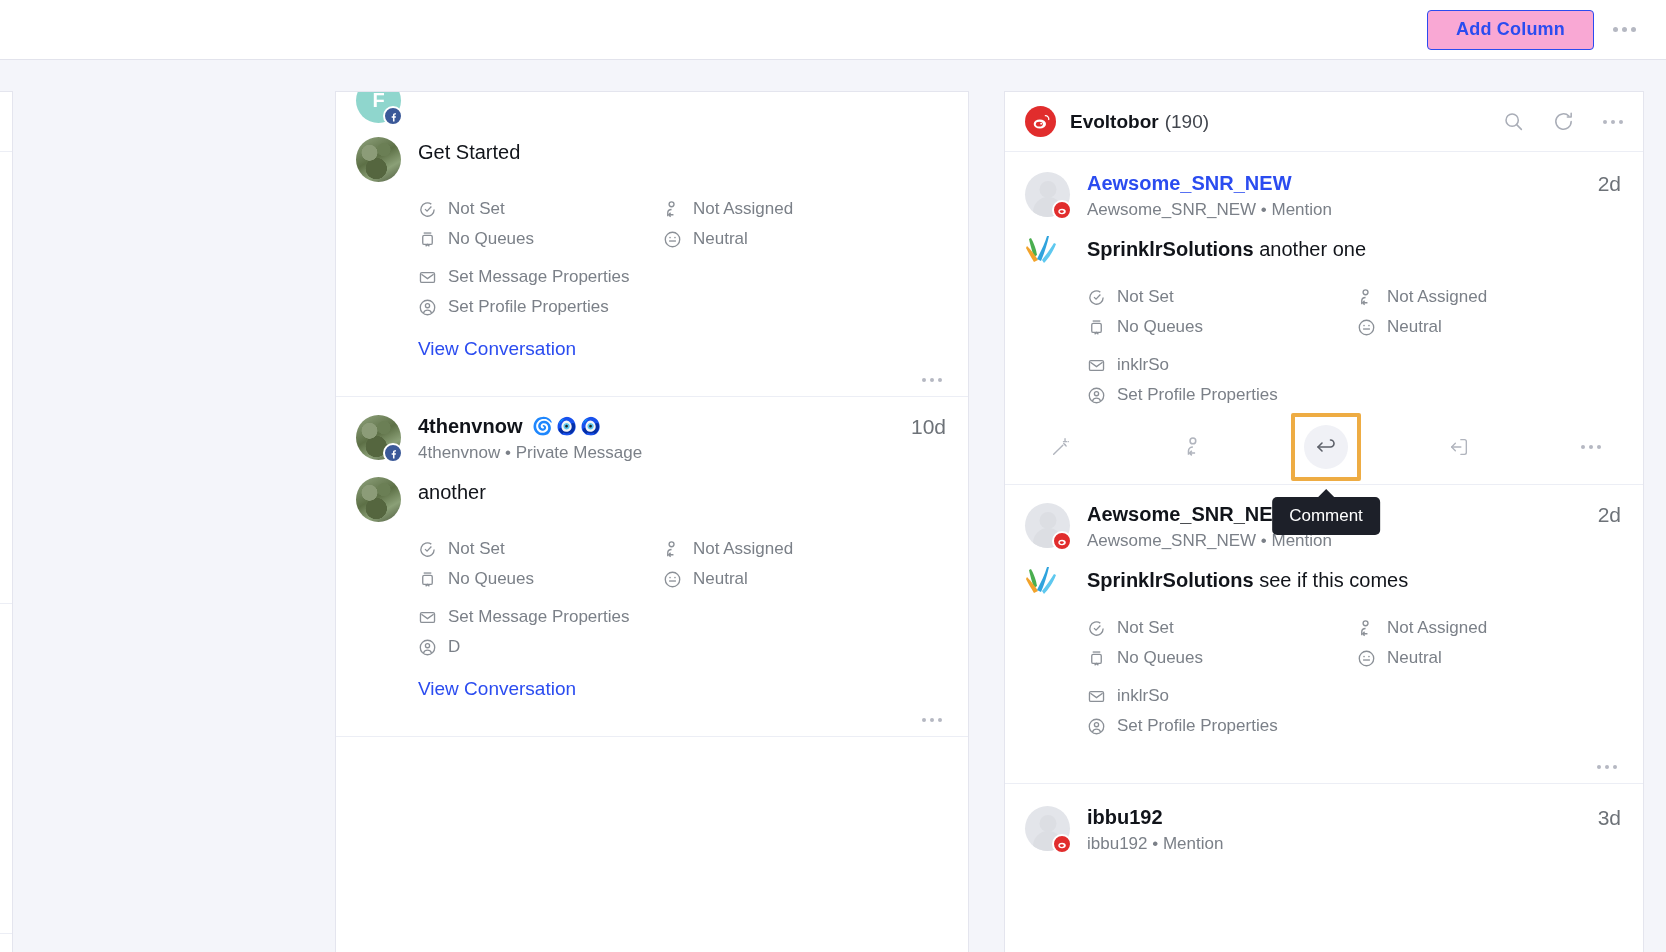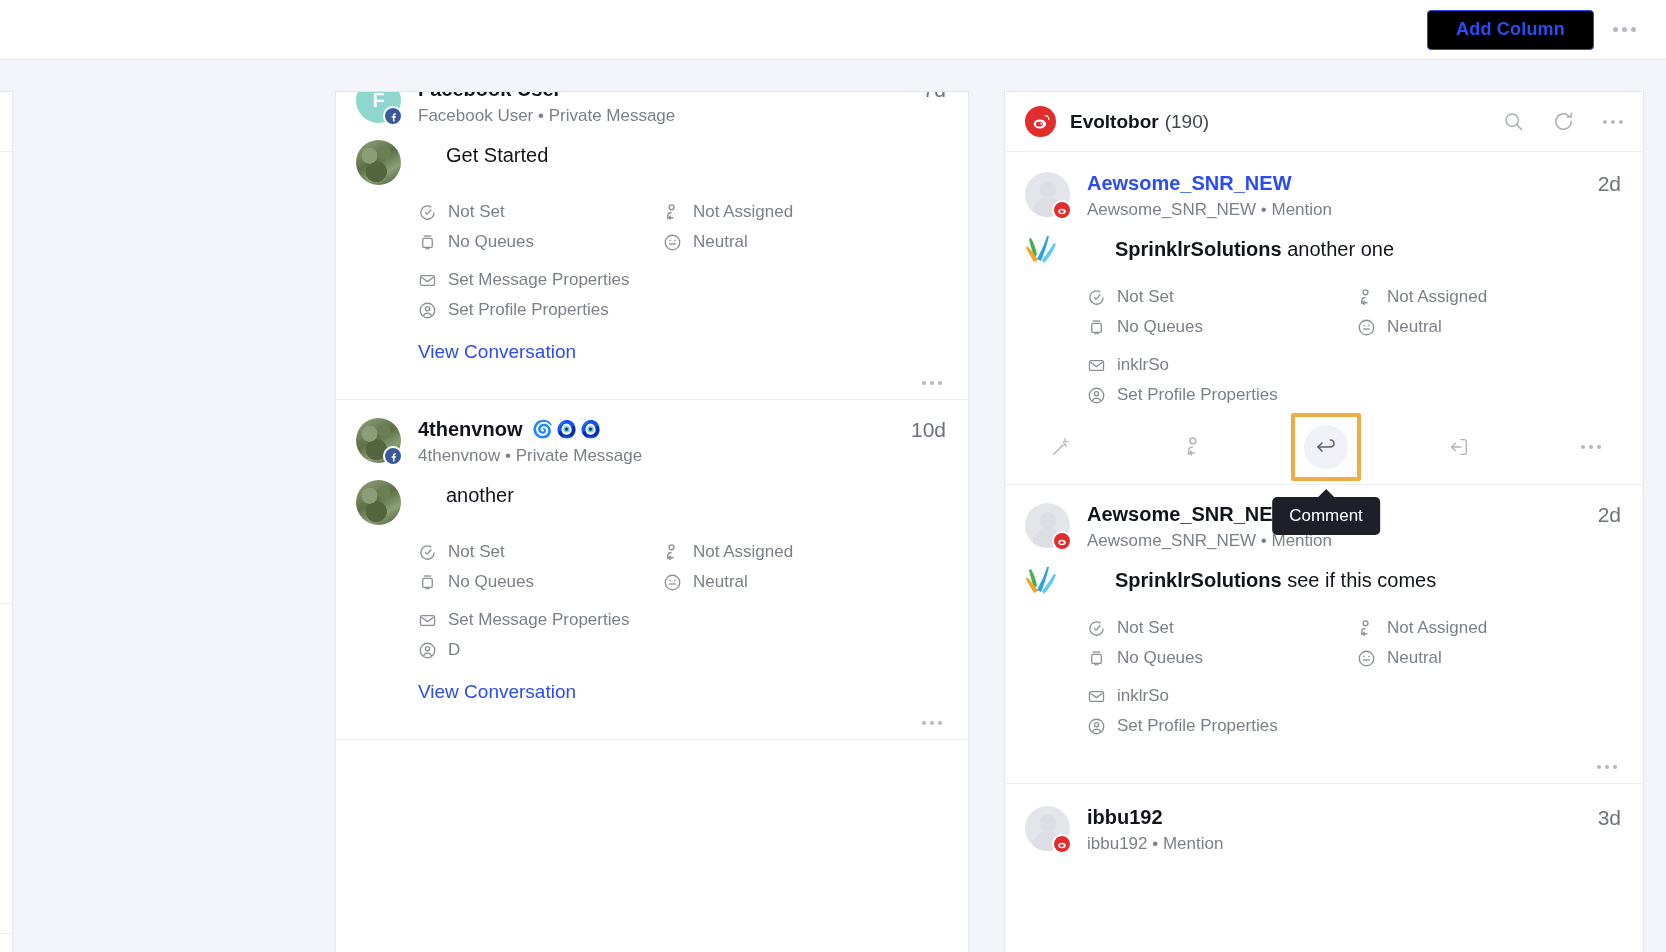--- a/index.html
+++ b/index.html
@@ -15,21 +15,21 @@
   .toolbar {
     position: absolute; left: 0; top: 0; width: 1666px; height: 59px;
     background: #ffffff;
     display: flex; align-items: center; justify-content: flex-end;
     padding-right: 20px;
   }
   .add-column-btn {
     height: 40px; min-width: 167px;
     border: 1.5px solid #2b4cf0;
     border-radius: 4px;
-    background: #000000;
+    background: #f9a8d4;
     color: #2b4cf0;
     font-size: 18px; font-weight: bold;
     letter-spacing: .2px;
     display: flex; align-items: center; justify-content: center;
     cursor: pointer;
     padding: 0 22px;
     margin-left: 9px;
   }
   .toolbar-more {
     width: 44px; height: 40px;
@@ -139,21 +139,21 @@
   .card-name.link { color: #2b4cf0; }
   .card-emojis { margin-left: 10px; font-size: 17px; letter-spacing: 3px; line-height: 24px; }
   .card-time {
     margin-left: auto; padding-left: 16px;
     font-size: 21px; color: #6d7278; white-space: nowrap;
   }
   .card-sub {
     font-size: 17px; color: #7b8088; margin-top: 4px; white-space: nowrap;
   }
 
-  .msg-row { display:flex; margin-top: 14px; gap: 28px; }
+  .msg-row { display:flex; margin-top: 14px; }
   .msg-ava { width:46px; flex:0 0 46px; margin-right:16px; display:flex; align-items:flex-start; }
   .msg-ava .avatar { width:45px; height:45px; }
   .msg-text { font-size:20px; color:#11141a; font-weight:normal; padding-top:4px; }
   .msg-text b { font-weight: bold; }
 
   .sprinklr-logo { width:46px; height:36px; flex:0 0 46px; margin-right:16px; position:relative; }
 
   .meta { margin-top: 12px; }
   .meta-grid { display:flex; }
   .meta-col { width: 245px; }
@@ -250,27 +250,20 @@
 
         <div class="card" style="padding-top:0; margin-top:-14px">
           <div class="card-top">
             <div class="avatar-wrap">
               <div class="avatar teal">F</div>
               <span class="mini-badge mini-fb">
                 <svg width="11" height="11" viewBox="0 0 24 24" fill="#ffffff">
                   <path d="M14.2 23v-8.3h2.8l.42-3.24H14.2V9.4c0-.94.26-1.58 1.6-1.58h1.72V4.93c-.3-.04-1.32-.13-2.5-.13-2.48 0-4.18 1.51-4.18 4.29v2.37H8v3.24h2.84V23z"></path>
                 </svg>
               </span>
-            </div>
-            <div class="card-body">
-              <div class="card-head-row">
-                <div class="card-name">Facebook User</div>
-                <div class="card-time">7d</div>
-              </div>
-              <div class="card-sub">Facebook User • Private Message</div>
             </div>
           </div>
 
           <div class="msg-row">
             <div class="msg-ava">
               <div class="avatar photo"></div>
             </div>
             <div class="msg-text">Get Started</div>
           </div>
 

